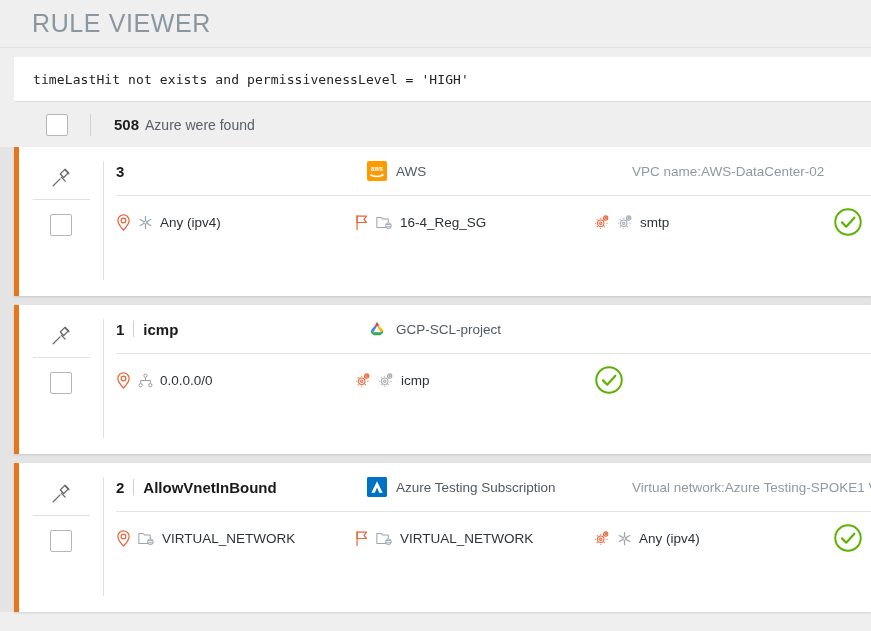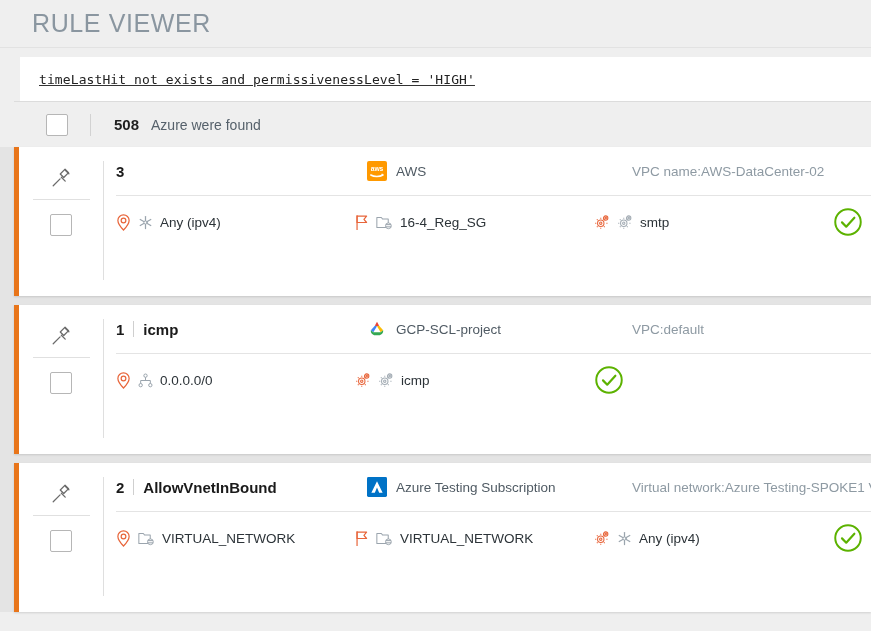--- a/index.html
+++ b/index.html
@@ -28,23 +28,22 @@
   }
   .page-title {
     font-size: 25px;
     font-weight: 400;
     letter-spacing: 0.6px;
     color: #8a96a0;
   }
 
   
   .query-wrap {
-    padding: 9px 0 0 20px;
+    padding: 9px 0 0 14px;
     background: #efefef;
-    text-decoration: underline;
   }
   .query-bar {
     height: 44px;
     background: #ffffff;
     border: 1px solid #ffffff;
     display: flex;
     align-items: center;
     padding-left: 18px;
   }
   .query-text {
@@ -77,21 +76,21 @@
   .count-div {
     width: 1px;
     height: 22px;
     background: #d2d2d2;
     margin: 0 23px 0 22px;
   }
   .count-num {
     font-size: 15px;
     font-weight: bold;
     color: #1f1f1f;
-    margin-right: 12px;
+    margin-right: 6px;
   }
   .count-label {
     font-size: 14px;
     color: #56616b;
   }
 
   
   .cards {
     padding-left: 14px;
     background: #e4e4e4;
@@ -397,23 +396,20 @@
           <div class="col-prov">
             <span class="ico">
                 <svg width="20" height="20" viewBox="0 0 24 24">
                 <path d="M12 3.4 14.6 8 12 8.6 9.4 8Z" fill="#ea4335"></path>
                 <path d="M9.4 8 12 8.6 7.6 15.8 4.6 13.6Z" fill="#4285f4"></path>
                 <path d="M14.6 8 19.4 13.6 16.4 15.8 12 8.6Z" fill="#fbbc05"></path>
                 <path d="M4.6 13.6 7.6 15.8H16.4l3-2.2c.4 3.2-2 6-5.2 6H9.8c-3.2 0-5.6-2.8-5.2-6z" fill="#34a853"></path>
               </svg>
               </span>
             <span class="prov-label">GCP-SCL-project</span>
-          </div>
-          <div class="col-scope">
-            <span class="scope-label">VPC:default</span>
           </div>
         </div>
 
         <div class="row-div"></div>
 
         <div class="detail-row">
           <div class="col-src">
             <span class="ico">
                 <svg width="15" height="17" viewBox="0 0 16 18" fill="none" stroke="#e8653a" stroke-width="1.3">
                 <path d="M8 17c0 0 6-6.3 6-10.2A6 6 0 0 0 2 6.8C2 10.7 8 17 8 17z"></path>

